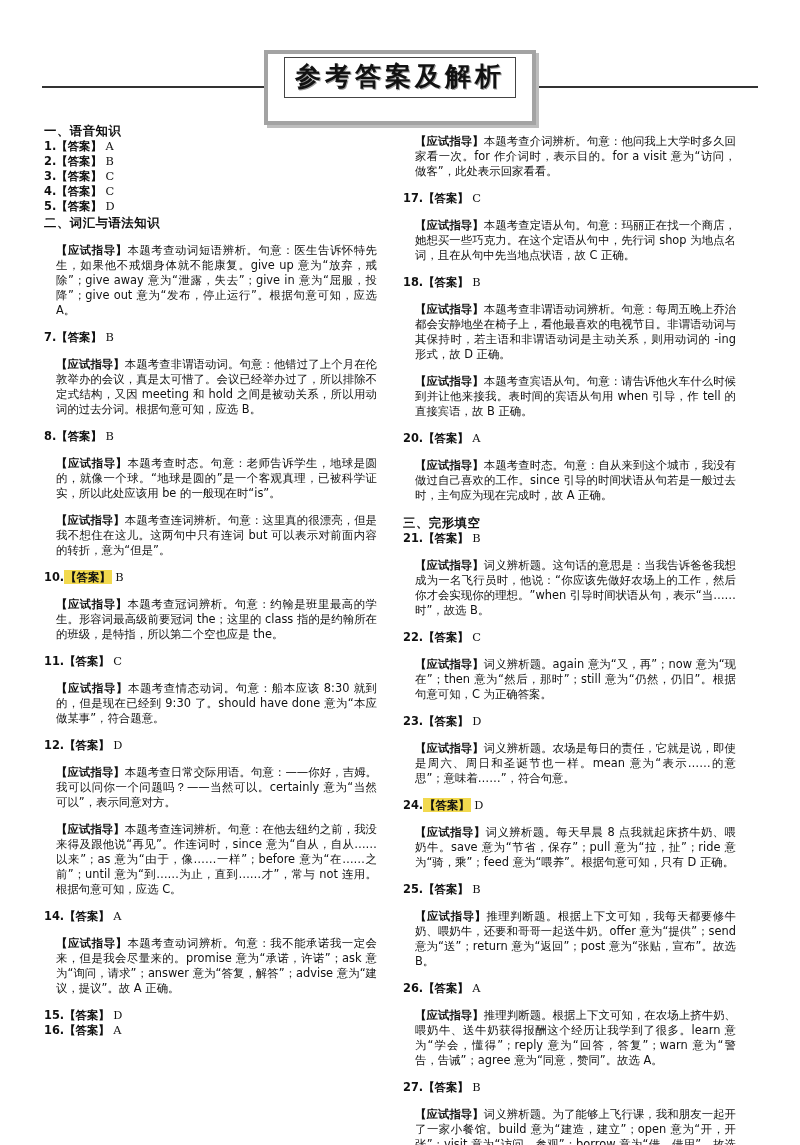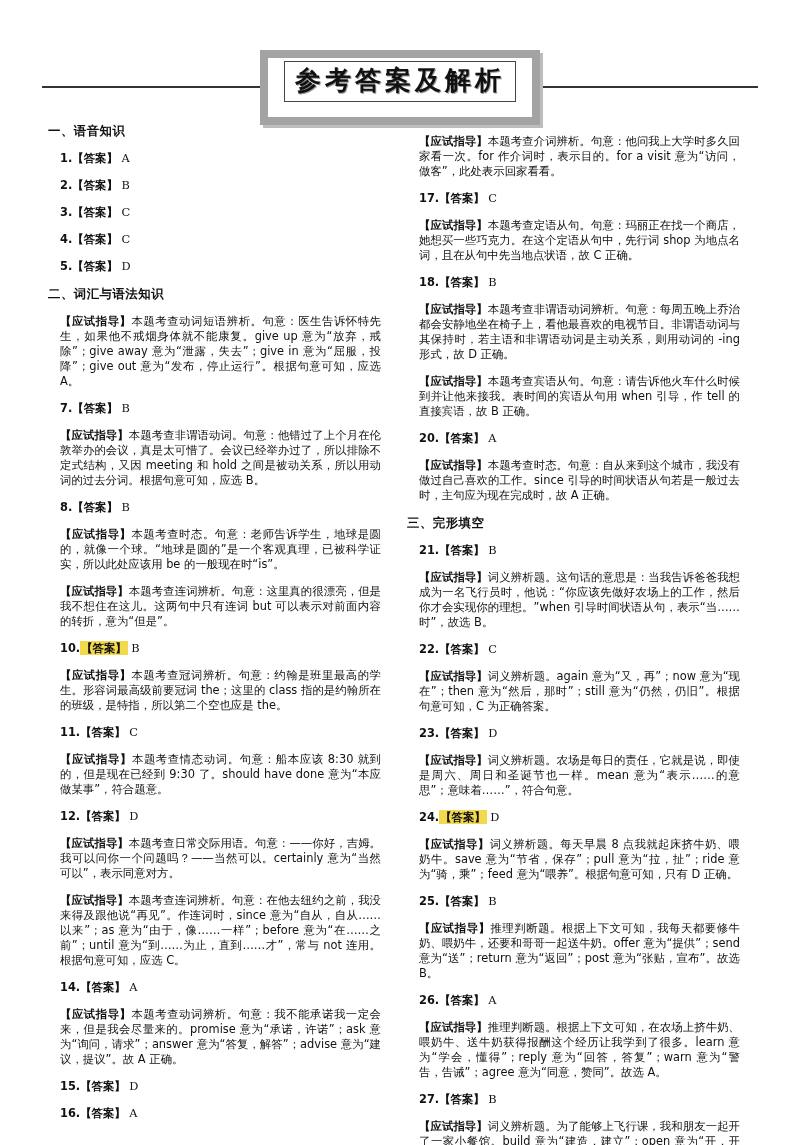--- a/index.html
+++ b/index.html
@@ -28,22 +28,22 @@
     top: 62px;
     left: 0;
     width: 800px;
     height: 50px;
     display: flex;
     justify-content: center;
     align-items: center;
   }
   .banner {
     position: relative;
-    border: 8px solid #a3a3a3;
-    padding: 3px 16px 15px 16px;
+    border: 4px solid #a3a3a3;
+    padding: 3px 16px 23px 16px;
     background: #ffffff;
     box-shadow: 3px 3px 0 #bdbdbd;
   }
   .banner-inner {
     border: 1px solid #444;
     padding: 1px 10px 3px 10px;
   }
   .banner-title {
     font-family: "DejaVu Serif", "Liberation Serif", serif;
     font-weight: bold;
@@ -59,26 +59,25 @@
     background: #333;
     top: 86px;
   }
   .rule-left { left: 42px; width: 242px; }
   .rule-right { right: 42px; width: 242px; }
 
   
   .columns {
     position: absolute;
     top: 122px;
-    left: 36px;
+    left: 44px;
     width: 716px;
     height: 980px;
     display: flex;
     gap: 14px;
-    justify-content: flex-end;
   }
   .col {
     width: 345px;
     font-size: 11.4px;
     line-height: 15.0px;
     text-align: justify;
   }
   .sec-title {
     font-weight: bold;
     font-size: 12.4px;
@@ -96,21 +95,21 @@
   }
   .tag {
     font-weight: bold;
     white-space: nowrap;
   }
   .hl {
     background: #f2d94e;
     padding: 0 1px;
   }
   .ans-line {
-    margin: 12px;
+    margin: 0;
   }
   .body-line {
     margin: 12px;
   }
   .en { font-family: "DejaVu Serif", "Liberation Serif", serif; }
 </style>
 </head>
 <body>
 
 <div class="page">

